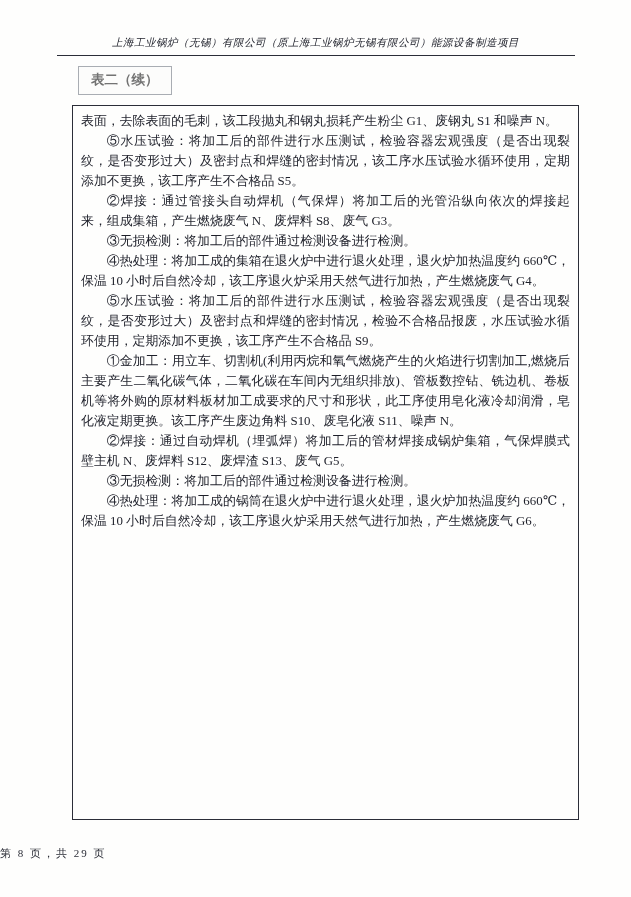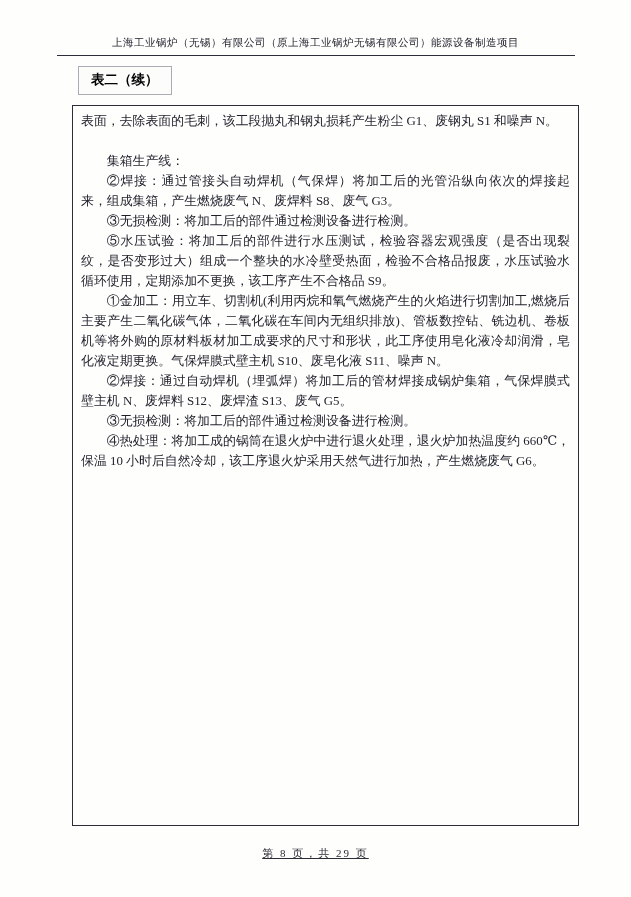--- a/index.html
+++ b/index.html
@@ -7,71 +7,72 @@
     width:631px;height:897px;overflow:hidden;
     font-family:"Liberation Serif","DejaVu Serif",serif;
     color:#1d1f29;
     -webkit-font-smoothing:antialiased;
   }
   .page{position:relative;width:631px;height:897px;background:#fefefd;}
 
   .doc-header{position:absolute;top:0;left:0;right:0;}
   .header-title{
     text-align:center;font-size:10.5px;color:#23252f;
-    padding-top:36px;letter-spacing:.5px;
+    padding-top:36px;letter-spacing:.5px;font-style:italic;
   }
   .header-rule{
     width:518px;margin:5px auto 0;border-bottom:1.6px solid #2b2d38;
   }
 
   .table-label-wrap{position:absolute;top:66px;left:78px;}
   .table-label{
     display:inline-block;border:1px solid #a9adb3;background:#fcfcfb;
-    padding:4px 12px 5px;font-weight:bold;font-size:13.5px;color:#000000;
+    padding:4px 12px 5px;font-weight:bold;font-size:13.5px;color:#737373;
   }
 
   .content-box{
     position:absolute;left:72px;top:105px;width:489px;height:704px;
     border:1.6px solid #2b2d38;background:#fefefd;
-    padding:5px 8px 10px;overflow:hidden;
+    padding:5px 8px 4px;overflow:hidden;
   }
   p.para{
     margin:0;font-size:12.9px;line-height:20px;
     text-align:justify;text-indent:2em;color:#1d1f29;
     word-break:break-all;
   }
   p.no-indent{text-indent:0;}
   p.gap{margin-top:20px;}
 
   .doc-footer{
     position:absolute;left:0;right:0;bottom:36px;
-    text-align:center;font-size:11px;color:#2a2c36;letter-spacing:2px;text-decoration:underline;
+    font-size:11px;color:#2a2c36;letter-spacing:2px;
   }
 </style>
 </head>
 <body>
 
 <div class="page">
 
   <div class="doc-header">
     <div class="header-title">上海工业锅炉（无锡）有限公司（原上海工业锅炉无锡有限公司）能源设备制造项目</div>
     <div class="header-rule"></div>
   </div>
 
   <div class="table-label-wrap">
     <span class="table-label">表二（续）</span>
   </div>
 
   <div class="content-box">
     <p class="para no-indent">表面，去除表面的毛刺，该工段抛丸和钢丸损耗产生粉尘 G1、废钢丸 S1 和噪声 N。</p>
-    <p class="para gap">集箱生产线：</p>
+    <p class="para">⑤水压试验：将加工后的部件进行水压测试，检验容器宏观强度（是否出现裂纹，是否变形过大）及密封点和焊缝的密封情况，该工序水压试验水循环使用，定期添加不更换，该工序产生不合格品 S5。</p>
     <p class="para">②焊接：通过管接头自动焊机（气保焊）将加工后的光管沿纵向依次的焊接起来，组成集箱，产生燃烧废气 N、废焊料 S8、废气 G3。</p>
     <p class="para">③无损检测：将加工后的部件通过检测设备进行检测。</p>
-    <p class="para">⑤水压试验：将加工后的部件进行水压测试，检验容器宏观强度（是否出现裂纹，是否变形过大）组成一个整块的水冷壁受热面，检验不合格品报废，水压试验水循环使用，定期添加不更换，该工序产生不合格品 S9。</p>
-    <p class="para">①金加工：用立车、切割机(利用丙烷和氧气燃烧产生的火焰进行切割加工,燃烧后主要产生二氧化碳气体，二氧化碳在车间内无组织排放)、管板数控钻、铣边机、卷板机等将外购的原材料板材加工成要求的尺寸和形状，此工序使用皂化液冷却润滑，皂化液定期更换。气保焊膜式壁主机 S10、废皂化液 S11、噪声 N。</p>
+    <p class="para">④热处理：将加工成的集箱在退火炉中进行退火处理，退火炉加热温度约 660℃，保温 10 小时后自然冷却，该工序退火炉采用天然气进行加热，产生燃烧废气 G4。</p>
+    <p class="para">⑤水压试验：将加工后的部件进行水压测试，检验容器宏观强度（是否出现裂纹，是否变形过大）及密封点和焊缝的密封情况，检验不合格品报废，水压试验水循环使用，定期添加不更换，该工序产生不合格品 S9。</p>
+    <p class="para">①金加工：用立车、切割机(利用丙烷和氧气燃烧产生的火焰进行切割加工,燃烧后主要产生二氧化碳气体，二氧化碳在车间内无组织排放)、管板数控钻、铣边机、卷板机等将外购的原材料板材加工成要求的尺寸和形状，此工序使用皂化液冷却润滑，皂化液定期更换。该工序产生废边角料 S10、废皂化液 S11、噪声 N。</p>
     <p class="para">②焊接：通过自动焊机（埋弧焊）将加工后的管材焊接成锅炉集箱，气保焊膜式壁主机 N、废焊料 S12、废焊渣 S13、废气 G5。</p>
     <p class="para">③无损检测：将加工后的部件通过检测设备进行检测。</p>
     <p class="para">④热处理：将加工成的锅筒在退火炉中进行退火处理，退火炉加热温度约 660℃，保温 10 小时后自然冷却，该工序退火炉采用天然气进行加热，产生燃烧废气 G6。</p>
   </div>
 
   <div class="doc-footer">第 8 页，共 29 页</div>
 
 </div>
 
 </body></html>

